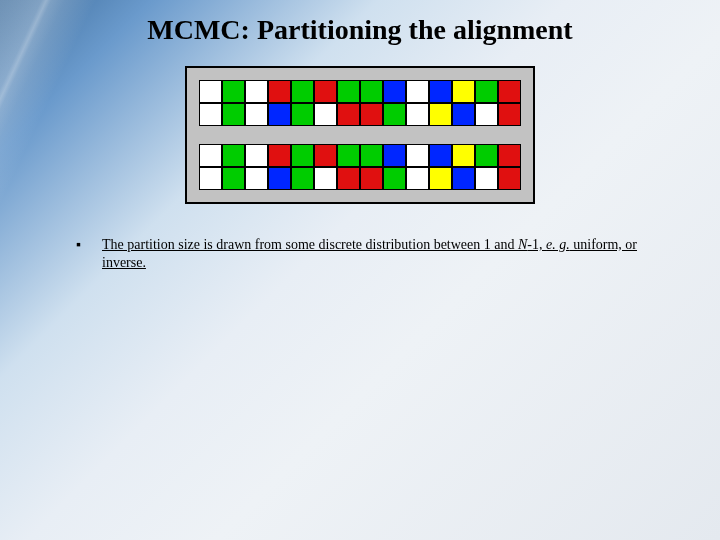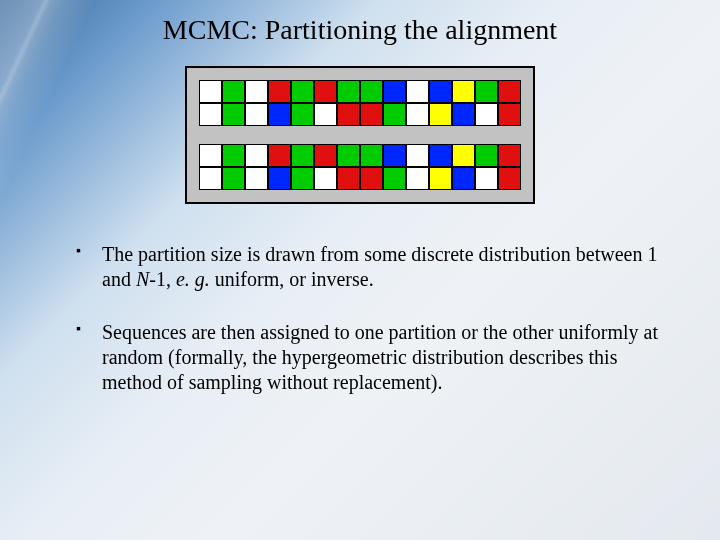--- a/index.html
+++ b/index.html
@@ -40,21 +40,21 @@
   .streaks .s2 { left: -40px;  top: -200px; width: 180px; }
   .streaks .s3 { left: 90px;   top: -200px; width: 90px;  opacity: 0.7; }
 
   .title {
     position: absolute;
     top: 14px;
     left: 0;
     right: 0;
     text-align: center;
     font-size: 28px;
-    font-weight: 400;
+    font-weight: 700;
   }
 
   .figure {
     position: absolute;
     top: 66px;
     left: 50%;
     transform: translateX(-50%);
     background: #c2c2c2;
     border: 2px solid #000;
     padding: 12px 12px;
@@ -70,25 +70,26 @@
     display: flex;
   }
   .cell {
     width: 23px;
     height: 23px;
     border: 1px solid #000;
   }
 
   .bullets {
     position: absolute;
-    top: 242px;
+    top: 236px;
     left: 76px;
     right: 60px;
-    font-size: 20px;
+    font-size: 14px;
     line-height: 1.25;
+    text-decoration: underline;
   }
   .bullets li {
     list-style: none;
     position: relative;
     padding-left: 26px;
     margin-bottom: 28px;
   }
   .bullets li::before {
     content: "▪";
     position: absolute;
@@ -176,16 +177,13 @@
         <div class="cell" style="background: rgb(255, 255, 255);"></div>
         <div class="cell" style="background: rgb(224, 16, 16);"></div>
       </div>
     </div>
   </div>
 
 <ul class="bullets">
   <li>
     <span>The partition size is drawn from some discrete distribution between 1 and </span><i>N</i><span>-1, </span><i>e. g.</i><span> uniform, or inverse.</span>
   </li>
-  <li>
-    <span>Sequences are then assigned to one partition or the other uniformly at random (formally, the hypergeometric distribution describes this method of sampling without replacement).</span>
-  </li>
 </ul>
 
 </body></html>

